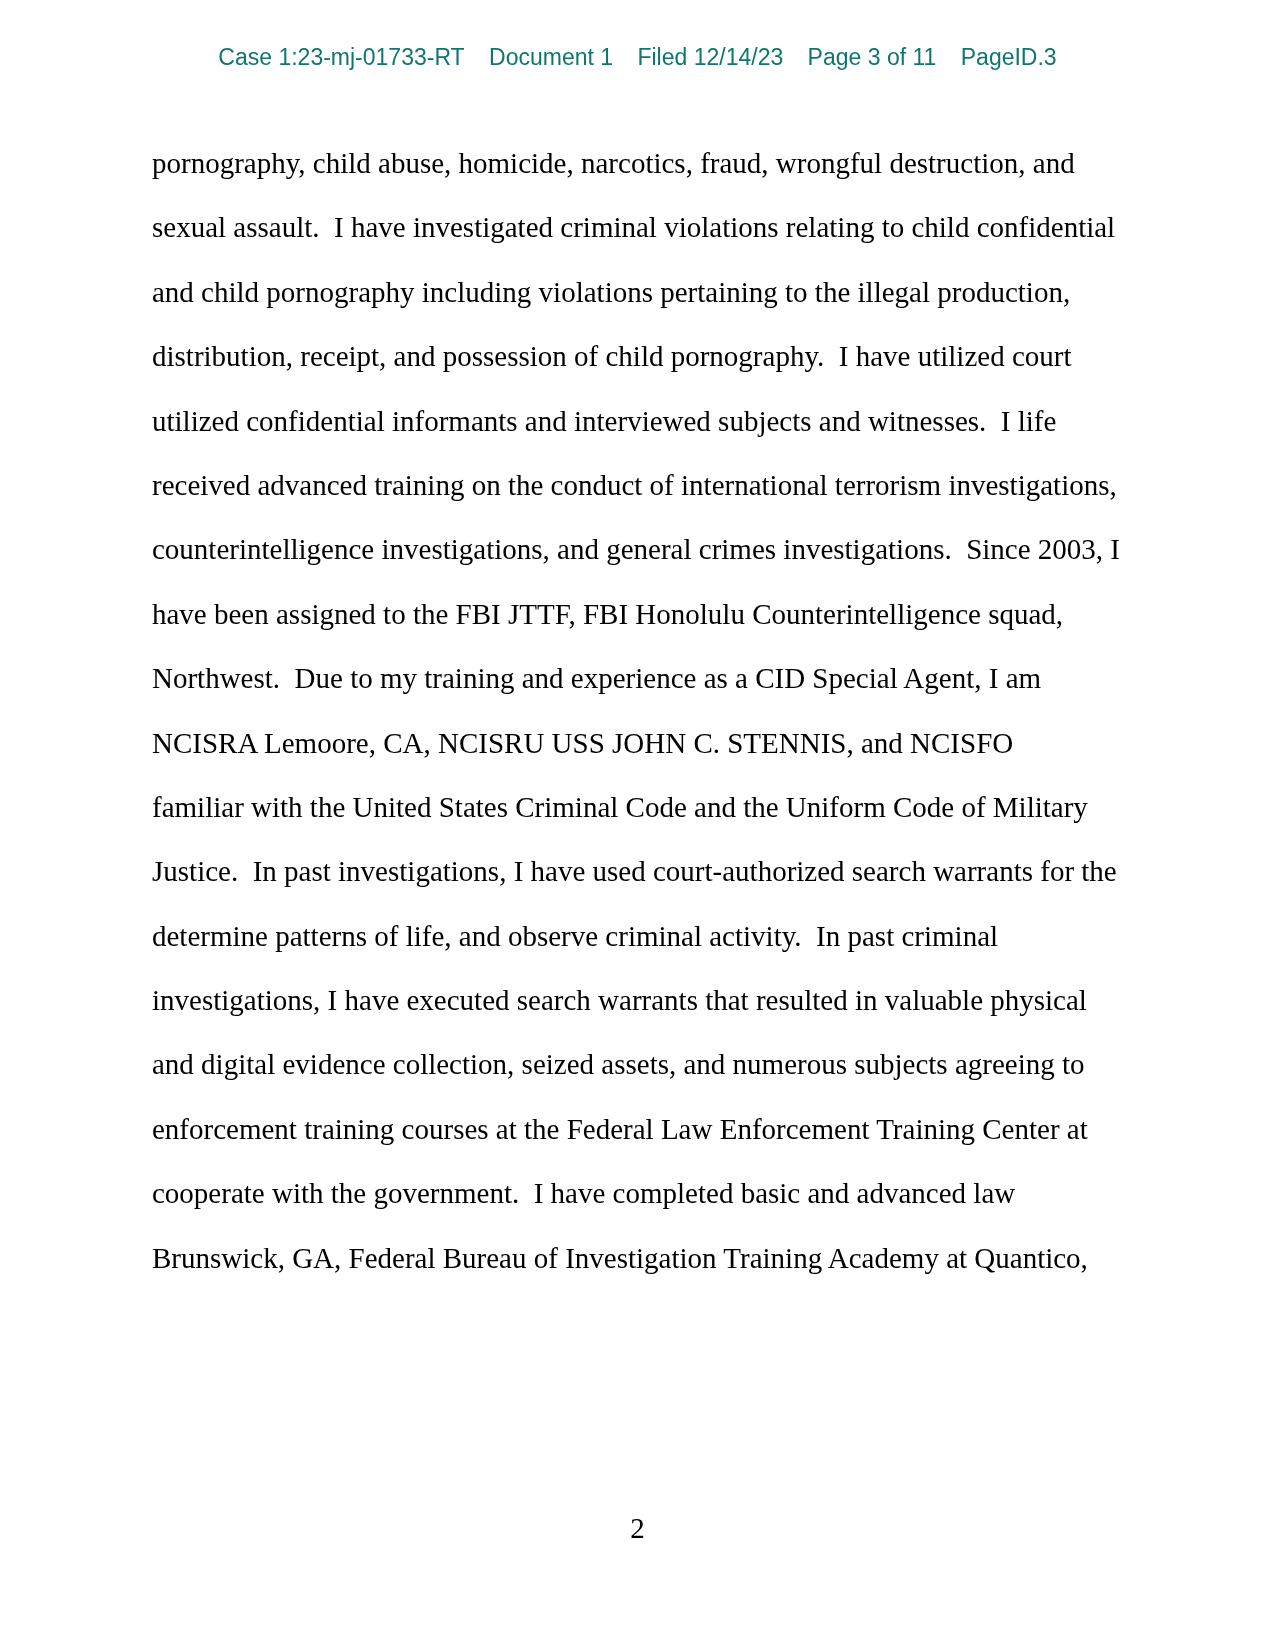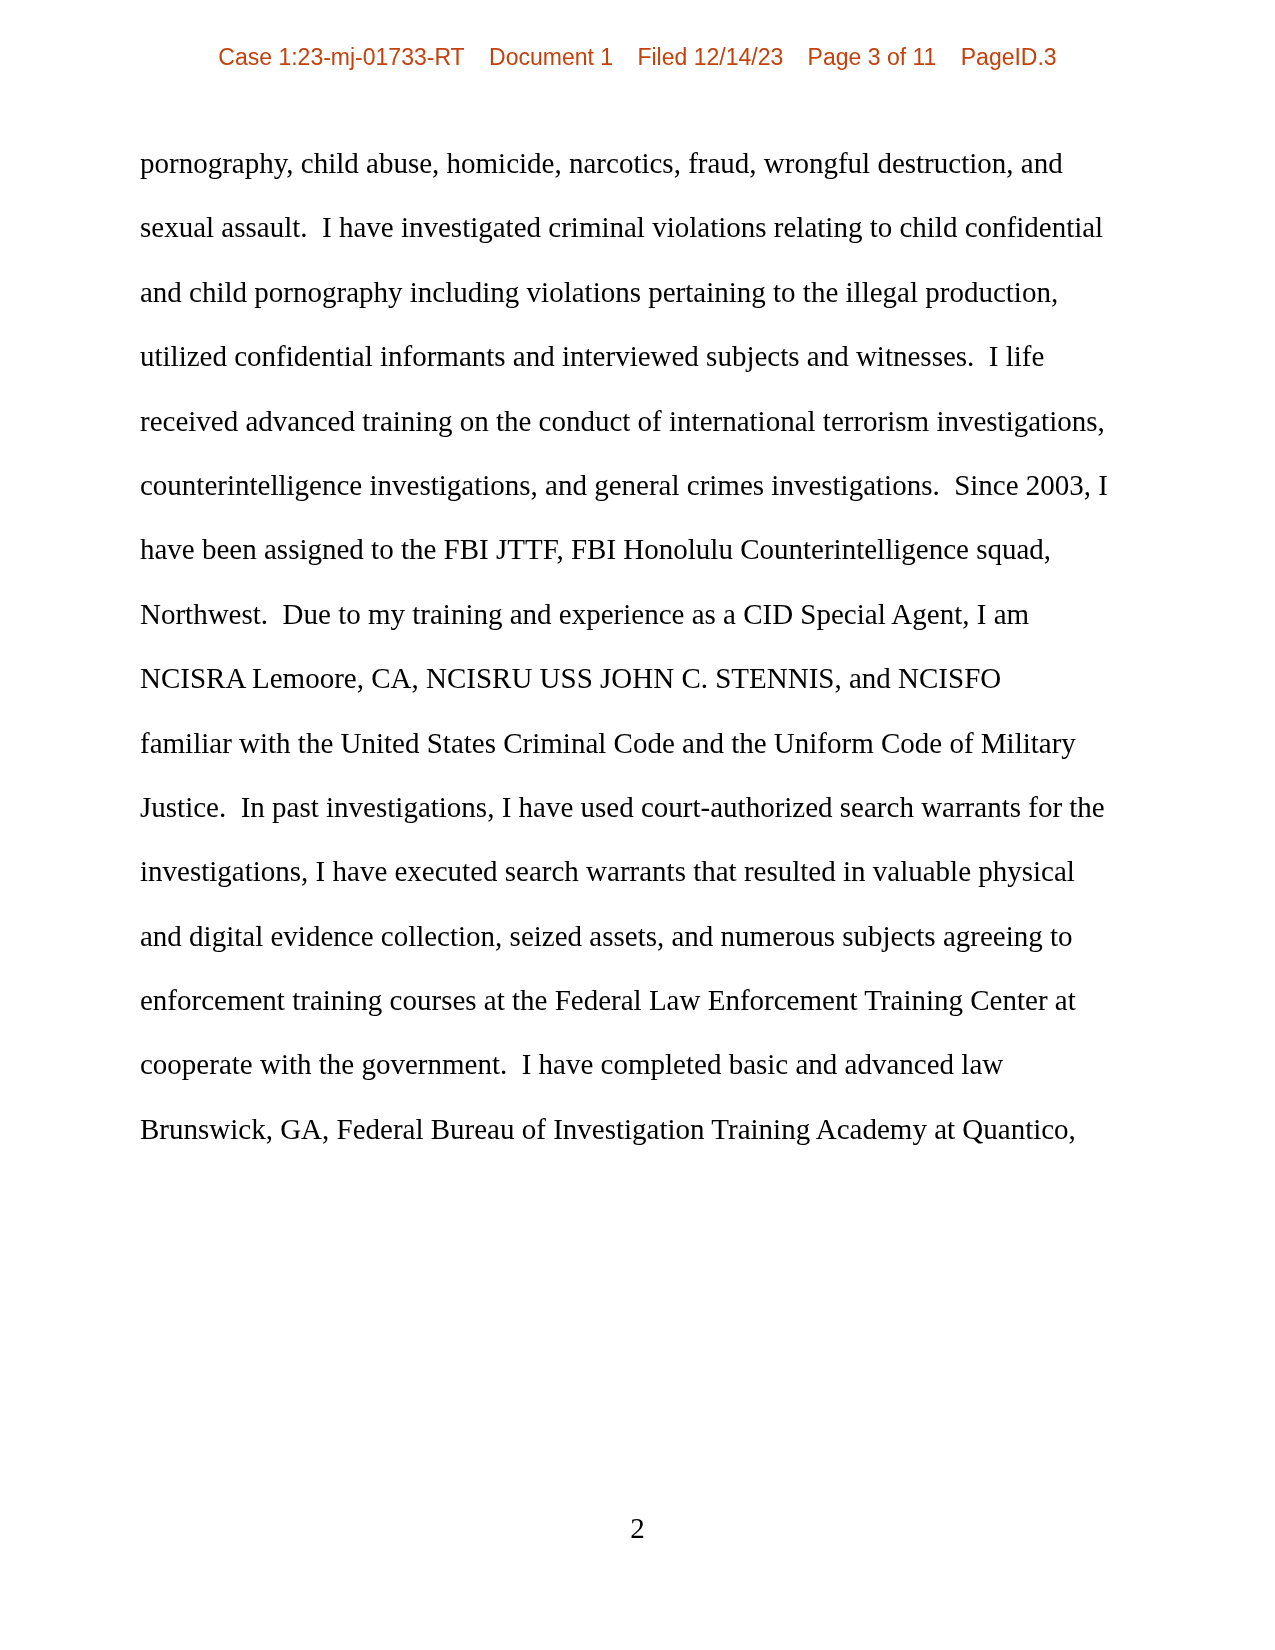--- a/index.html
+++ b/index.html
@@ -18,33 +18,33 @@
   }
   .stamp {
     position: absolute;
     top: 44px;
     left: 0;
     width: 100%;
     text-align: center;
     font-family: "Liberation Sans", sans-serif;
     font-size: 23px;
     font-weight: 400;
-    color: #c2410c;
+    color: #0f766e;
     white-space: nowrap;
   }
   .stamp .seg {
     display: inline-block;
   }
   .stamp .seg + .seg {
     margin-left: 18px;
   }
   .body-text {
     position: absolute;
     top: 131px;
-    left: 140px;
+    left: 152px;
     width: 985px;
     font-size: 29px;
     line-height: 64.4px;
   }
   .line {
     white-space: pre;
     height: 64.4px;
   }
   .page-number {
     position: absolute;
@@ -66,28 +66,30 @@
     <span class="seg">Document 1</span>
     <span class="seg">Filed 12/14/23</span>
     <span class="seg">Page 3 of 11</span>
     <span class="seg">PageID.3</span>
   </div>
 
   <div class="body-text">
     <div class="line">pornography, child abuse, homicide, narcotics, fraud, wrongful destruction, and</div>
     <div class="line">sexual assault.  I have investigated criminal violations relating to child confidential</div>
     <div class="line">and child pornography including violations pertaining to the illegal production,</div>
+    <div class="line">distribution, receipt, and possession of child pornography.  I have utilized court</div>
     <div class="line">utilized confidential informants and interviewed subjects and witnesses.  I life</div>
     <div class="line">received advanced training on the conduct of international terrorism investigations,</div>
     <div class="line">counterintelligence investigations, and general crimes investigations.  Since 2003, I</div>
     <div class="line">have been assigned to the FBI JTTF, FBI Honolulu Counterintelligence squad,</div>
     <div class="line">Northwest.  Due to my training and experience as a CID Special Agent, I am</div>
     <div class="line">NCISRA Lemoore, CA, NCISRU USS JOHN C. STENNIS, and NCISFO</div>
     <div class="line">familiar with the United States Criminal Code and the Uniform Code of Military</div>
     <div class="line">Justice.  In past investigations, I have used court-authorized search warrants for the</div>
+    <div class="line">determine patterns of life, and observe criminal activity.  In past criminal</div>
     <div class="line">investigations, I have executed search warrants that resulted in valuable physical</div>
     <div class="line">and digital evidence collection, seized assets, and numerous subjects agreeing to</div>
     <div class="line">enforcement training courses at the Federal Law Enforcement Training Center at</div>
     <div class="line">cooperate with the government.  I have completed basic and advanced law</div>
     <div class="line">Brunswick, GA, Federal Bureau of Investigation Training Academy at Quantico,</div>
   </div>
 
   <div class="page-number">2</div>
 
 </div>

